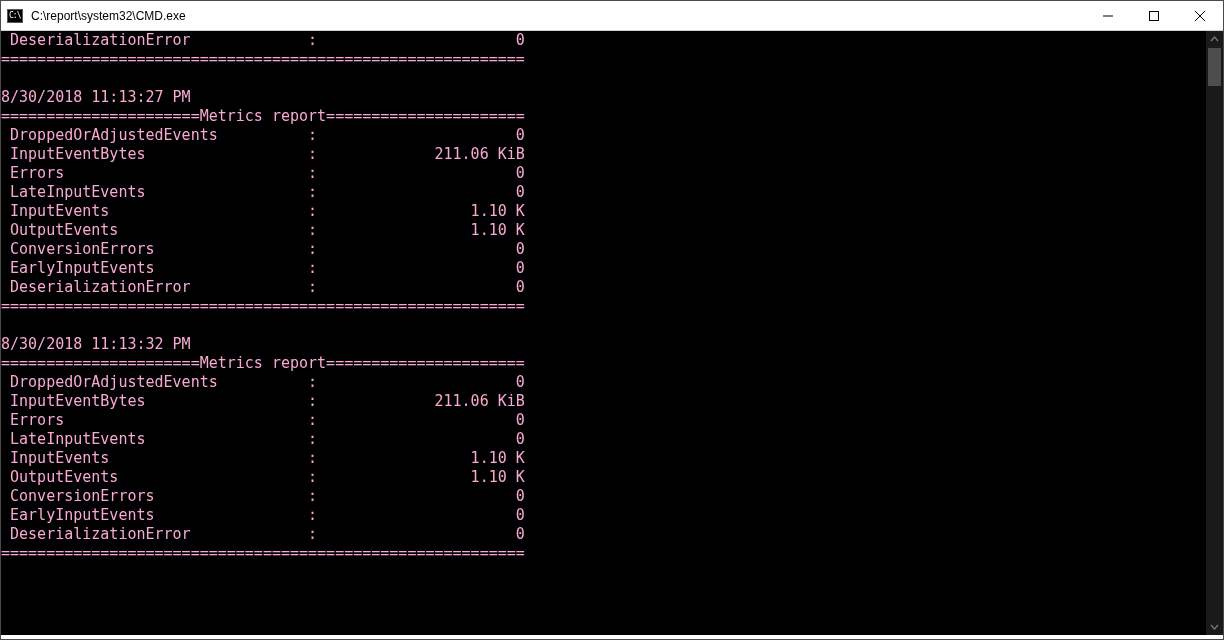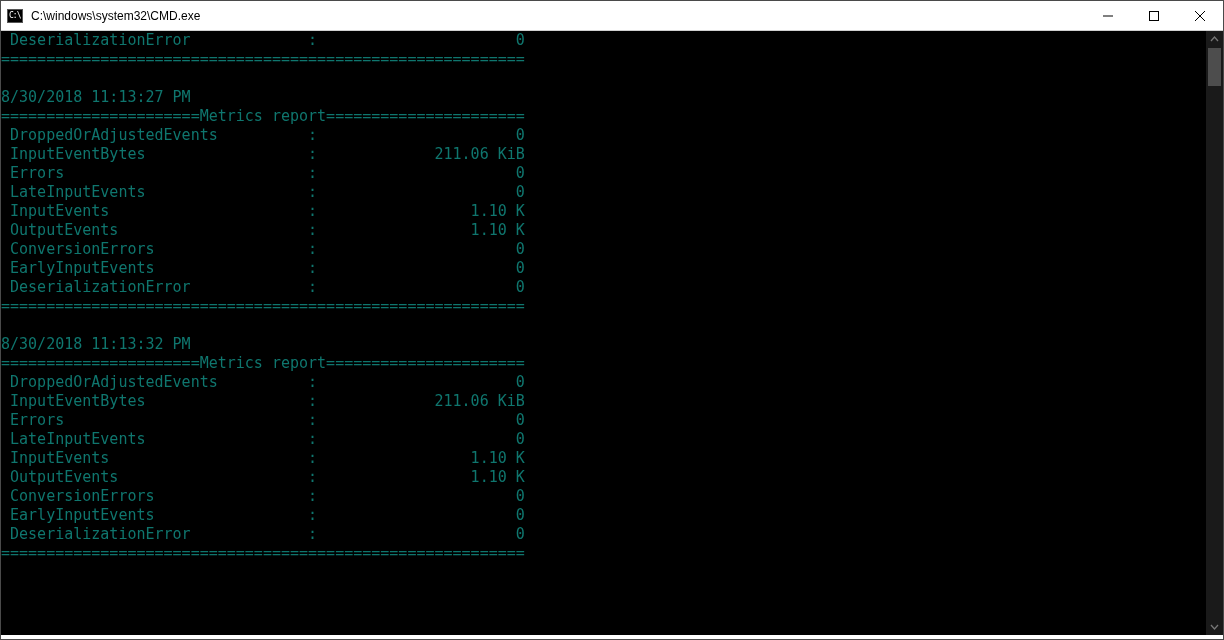--- a/index.html
+++ b/index.html
@@ -70,21 +70,21 @@
   .window-btn svg { display: block; }
   .client {
     flex: 1;
     display: flex;
     background: #000;
     min-height: 0;
   }
   .terminal {
     flex: 1;
     background: #000;
-    color: #0f766e;
+    color: #f9a8d4;
     font-family: Consolas, "Lucida Console", monospace;
     font-size: 15px;
     line-height: 19px;
     white-space: pre;
     overflow: hidden;
     padding: 0 0 0 0;
   }
   .scrollbar {
     width: 17px;
     background: #1a1a1a;
@@ -122,21 +122,21 @@
   }
 </style>
 </head>
 <body>
 
 <div class="window">
   <div class="titlebar">
     <div class="icon-slot">
       <div class="cmd-icon">C:\.</div>
     </div>
-    <div class="title">C:\windows\system32\CMD.exe</div>
+    <div class="title">C:\report\system32\CMD.exe</div>
     <div class="window-controls">
       <div class="window-btn">
         <svg width="10" height="10" viewBox="0 0 10 10">
           <line x1="0" y1="5" x2="10" y2="5" stroke="#000" stroke-width="1"></line>
         </svg>
       </div>
       <div class="window-btn">
         <svg width="10" height="10" viewBox="0 0 10 10">
           <rect x="0.5" y="0.5" width="9" height="9" fill="none" stroke="#000" stroke-width="1"></rect>
         </svg>

